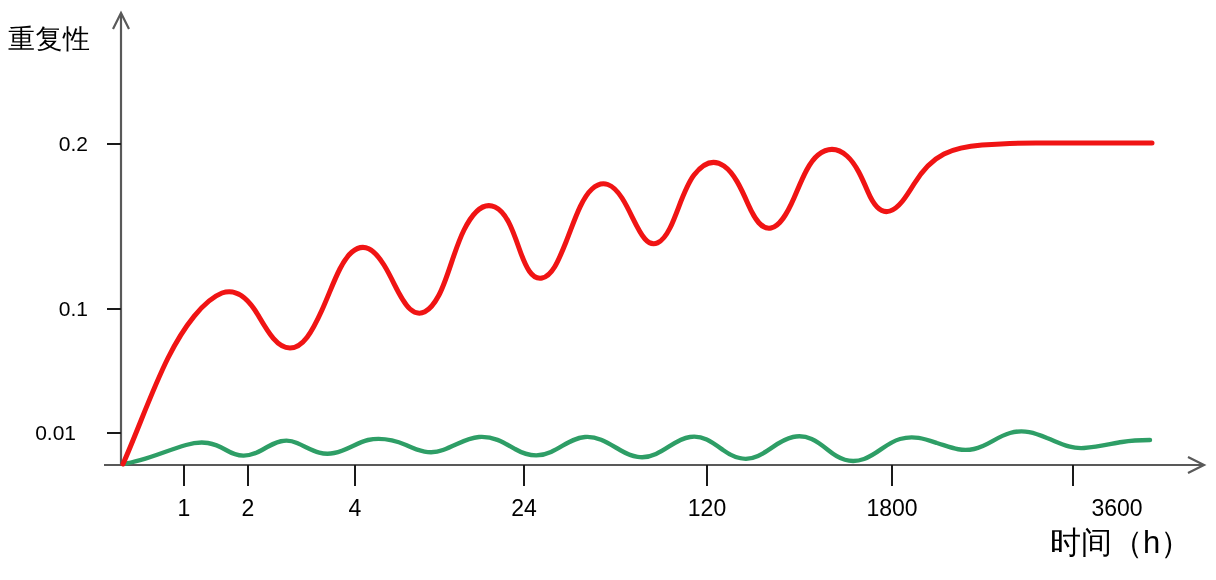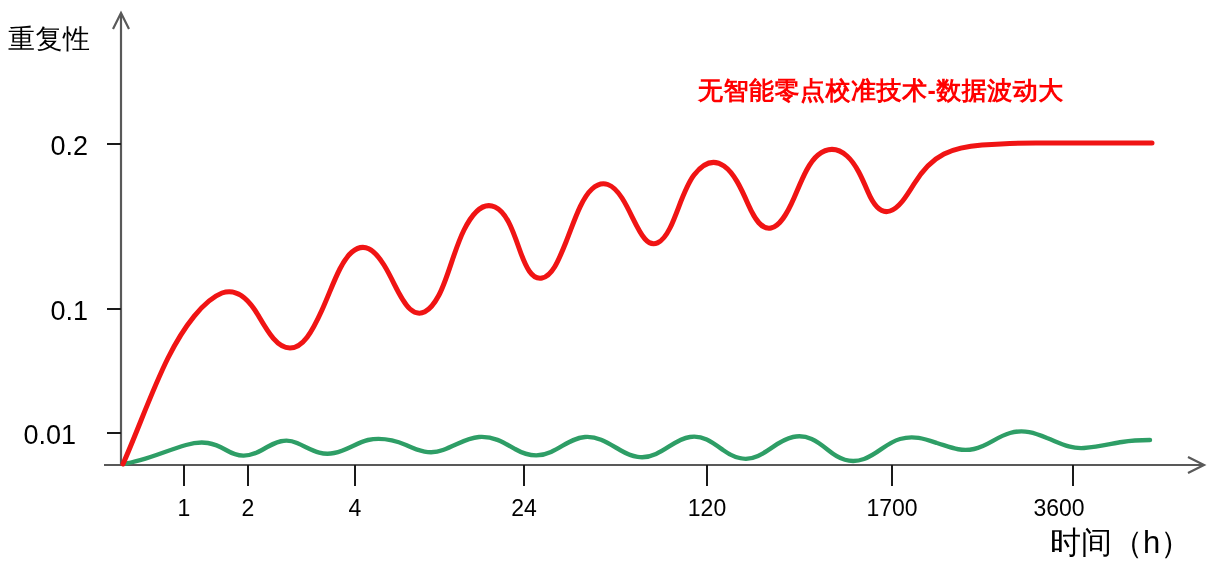--- a/index.html
+++ b/index.html
@@ -57,21 +57,21 @@
     font-size: 27px;
     letter-spacing: 0.5px;
   }
   .x-axis-title {
     left: 1050px;
     top: 527px;
     font-size: 31px;
     letter-spacing: 0px;
   }
   .ytick-label {
-    font-size: 27px;
+    font-size: 21px;
     text-align: right;
     width: 76px;
   }
   .xtick-label {
     font-size: 23px;
     text-align: center;
     width: 70px;
   }
   .series-label {
     font-size: 25px;
@@ -185,20 +185,19 @@
 
   <div class="txt ytick-label" style="left:12px; top:133px;">0.2</div>
   <div class="txt ytick-label" style="left:12px; top:298px;">0.1</div>
   <div class="txt ytick-label" style="left:0; top:422px;">0.01</div>
 
   <div class="txt xtick-label" style="left:149px; top:497px;">1</div>
   <div class="txt xtick-label" style="left:213px; top:497px;">2</div>
   <div class="txt xtick-label" style="left:320px; top:497px;">4</div>
   <div class="txt xtick-label" style="left:489px; top:497px;">24</div>
   <div class="txt xtick-label" style="left:672px; top:497px;text-align:center;">120</div>
-  <div class="txt xtick-label" style="left:857px; top:497px;">1700</div>
-  <div class="txt xtick-label" style="left:1024px; top:497px;">3600</div>
+  <div class="txt xtick-label" style="left:857px; top:497px;">1800</div>
+  <div class="txt xtick-label" style="left:1082px; top:497px;">3600</div>
 
   <div class="txt x-axis-title">时间（h）</div>
 
-  <div class="txt series-label series-label-red">无智能零点校准技术-数据波动大</div>
 
 </div>
 
 </body></html>

